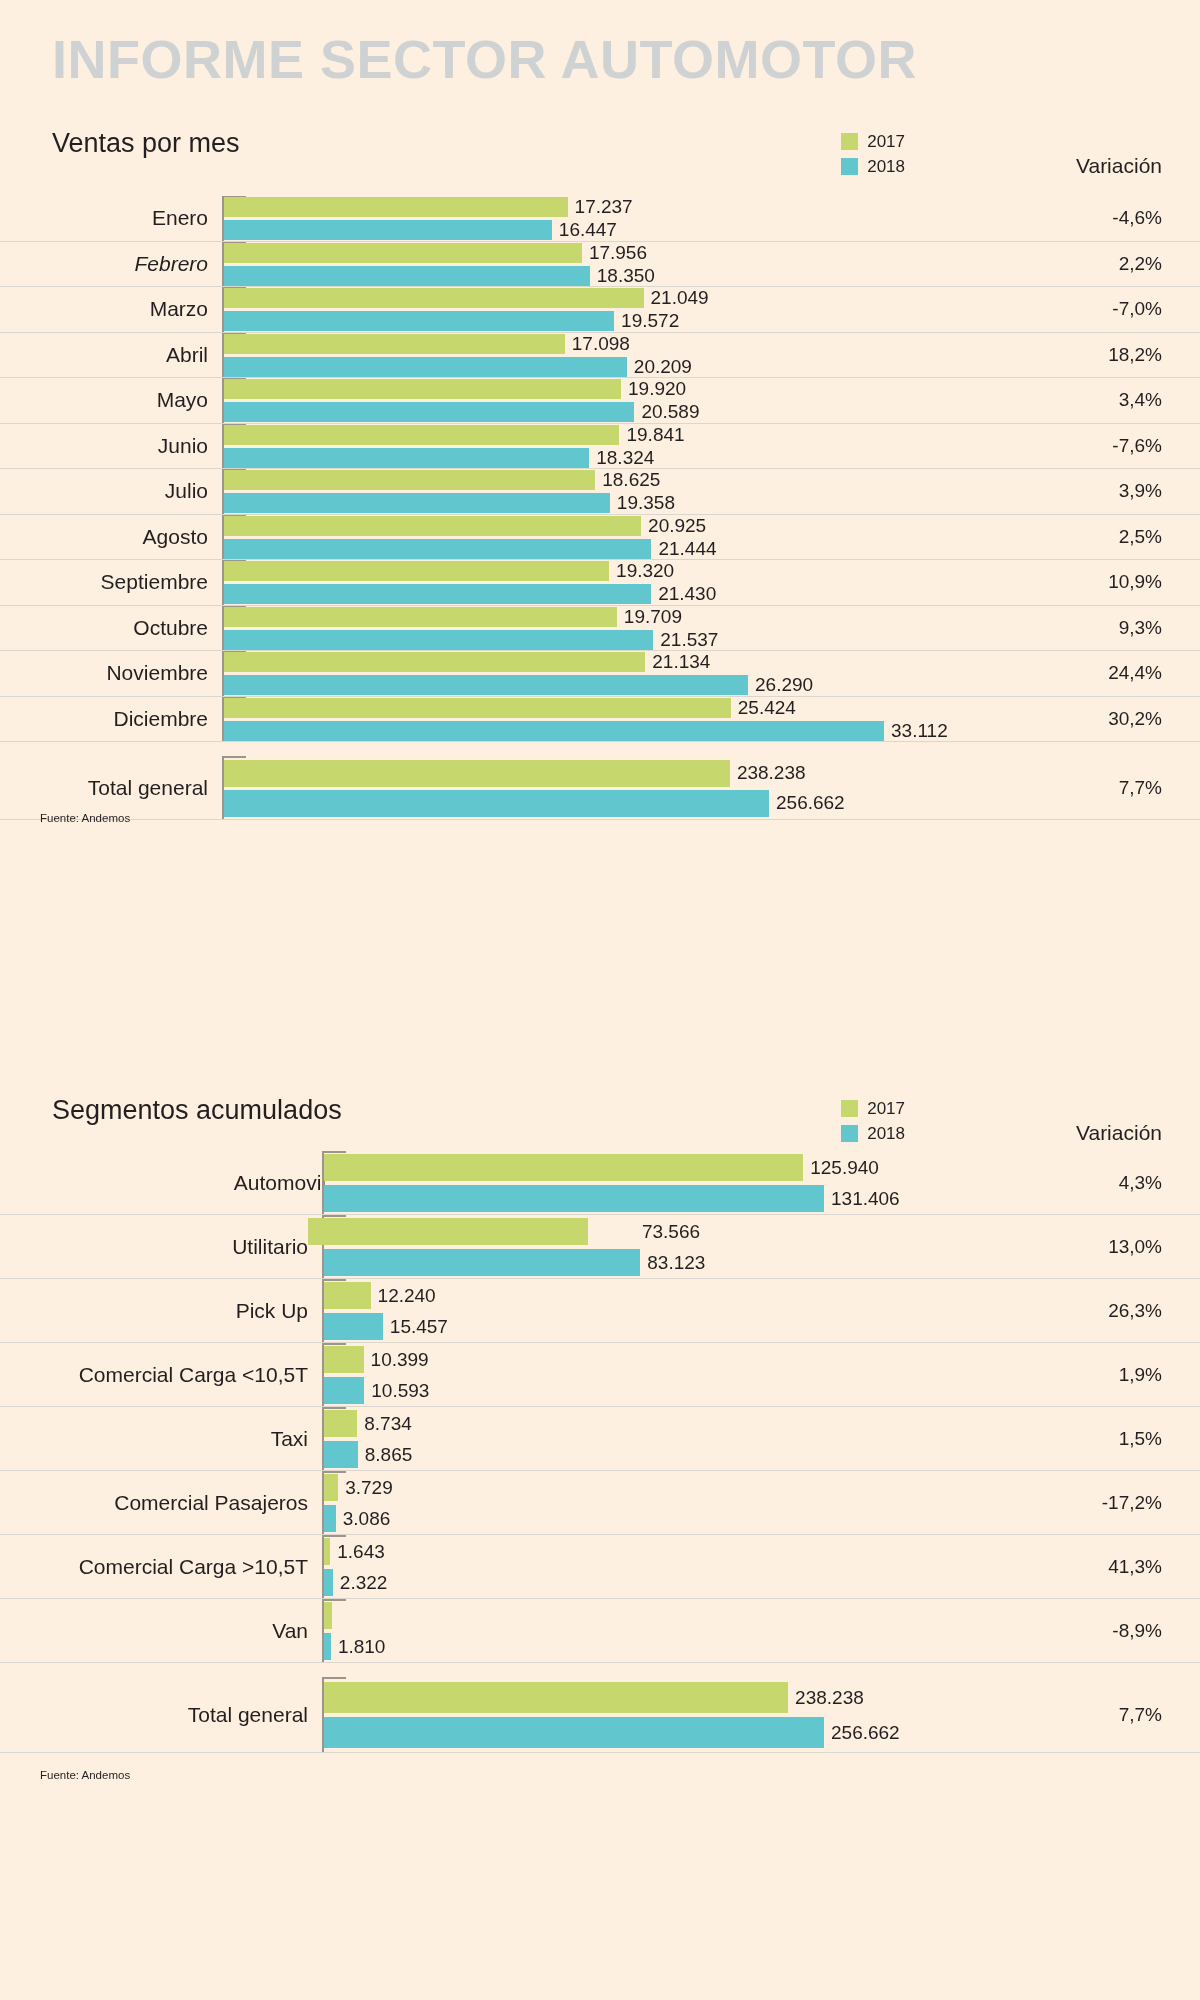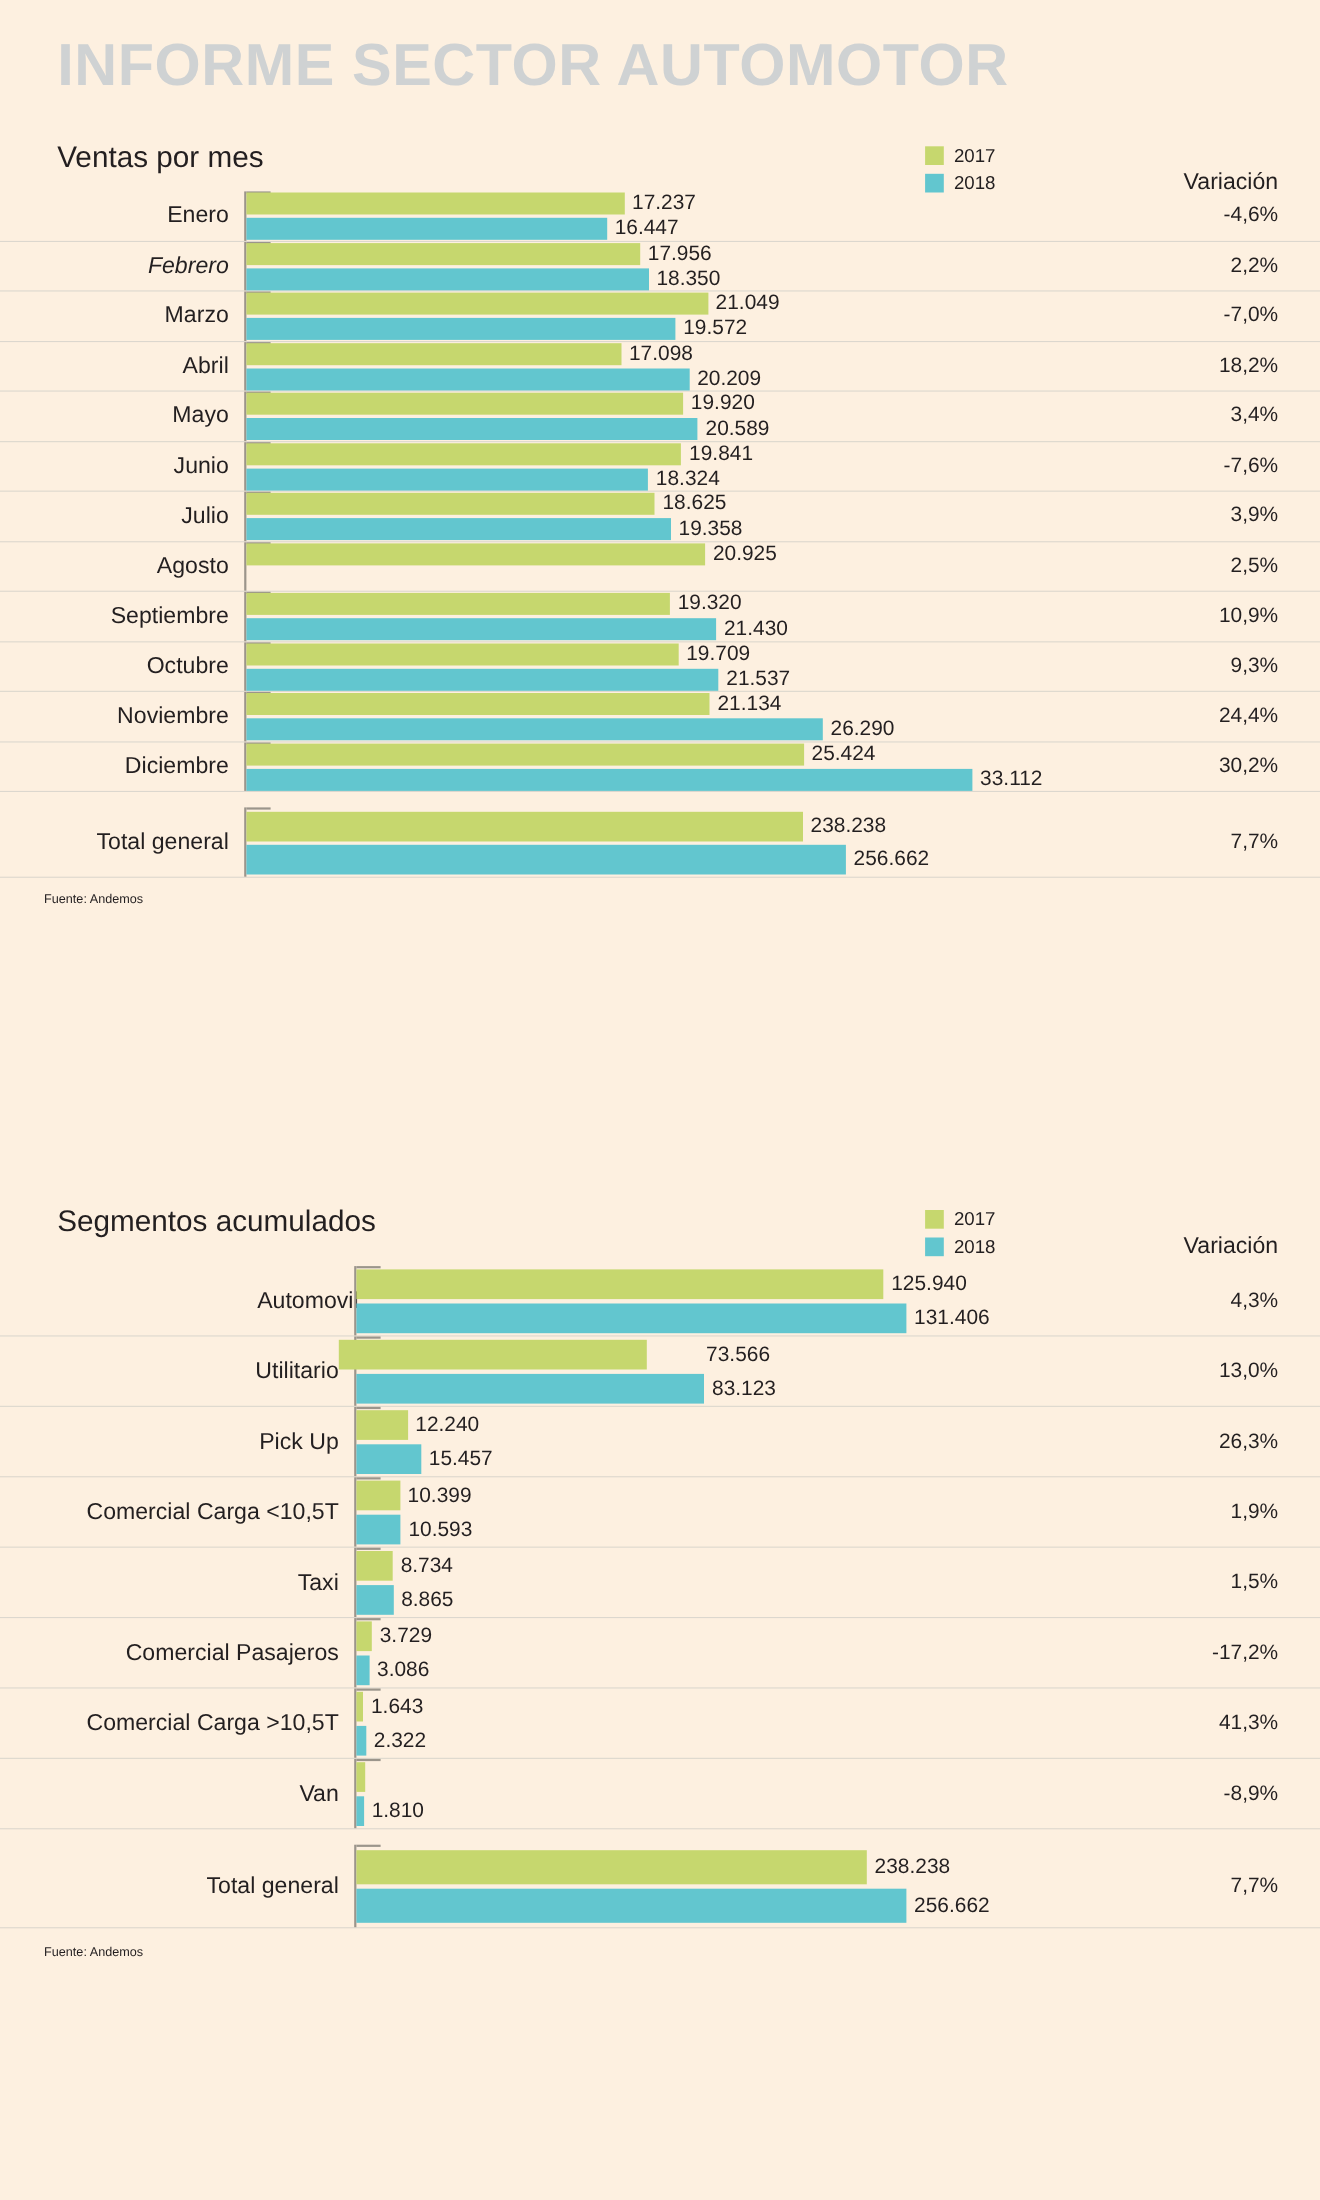--- a/index.html
+++ b/index.html
@@ -128,21 +128,21 @@
         <span class="swatch sw-2017"></span>
         <span class="legend-label">2017</span>
       </div>
       <div class="legend-row">
         <span class="swatch sw-2018"></span>
         <span class="legend-label">2018</span>
       </div>
     </div>
     <div class="variacion-head">Variación</div>
     <div class="rows" id="rows1" style="top:46px;">
-        <div class="row" style="height: 45.5px;">
+        <div class="row" style="height: 45.5px; margin-top: 22px;">
           <div class="cat-label" style="left: 0px; width: 208px;">Enero</div>
           <div class="axis" style="left: 222px;"></div>
           <div class="tick" style="left: 224px;"></div>
           <div class="barline" style="left: 224px; top: 1.25px; height: 20px;">
             <div class="bar bar-2017" style="width: 343.574px;"></div>
             <span class="bar-val">17.237</span>
           </div>
           <div class="barline" style="left: 224px; top: 24.25px; height: 20px;">
             <div class="bar bar-2018" style="width: 327.827px;"></div>
             <span class="bar-val">16.447</span>
@@ -233,20 +233,24 @@
           </div>
           <div class="var-val">3,9%</div>
         </div>
         <div class="row" style="height: 45.5px;">
           <div class="cat-label" style="left: 0px; width: 208px;">Agosto</div>
           <div class="axis" style="left: 222px;"></div>
           <div class="tick" style="left: 224px;"></div>
           <div class="barline" style="left: 224px; top: 1.25px; height: 20px;">
             <div class="bar bar-2017" style="width: 417.084px;"></div>
             <span class="bar-val">20.925</span>
+          </div>
+          <div class="barline" style="left: 224px; top: 24.25px; height: 20px;">
+            <div class="bar bar-2018" style="width: 427.429px;"></div>
+            <span class="bar-val">21.444</span>
           </div>
           <div class="var-val">2,5%</div>
         </div>
         <div class="row" style="height: 45.5px;">
           <div class="cat-label" style="left: 0px; width: 208px;">Septiembre</div>
           <div class="axis" style="left: 222px;"></div>
           <div class="tick" style="left: 224px;"></div>
           <div class="barline" style="left: 224px; top: 1.25px; height: 20px;">
             <div class="bar bar-2017" style="width: 385.093px;"></div>
             <span class="bar-val">19.320</span>

